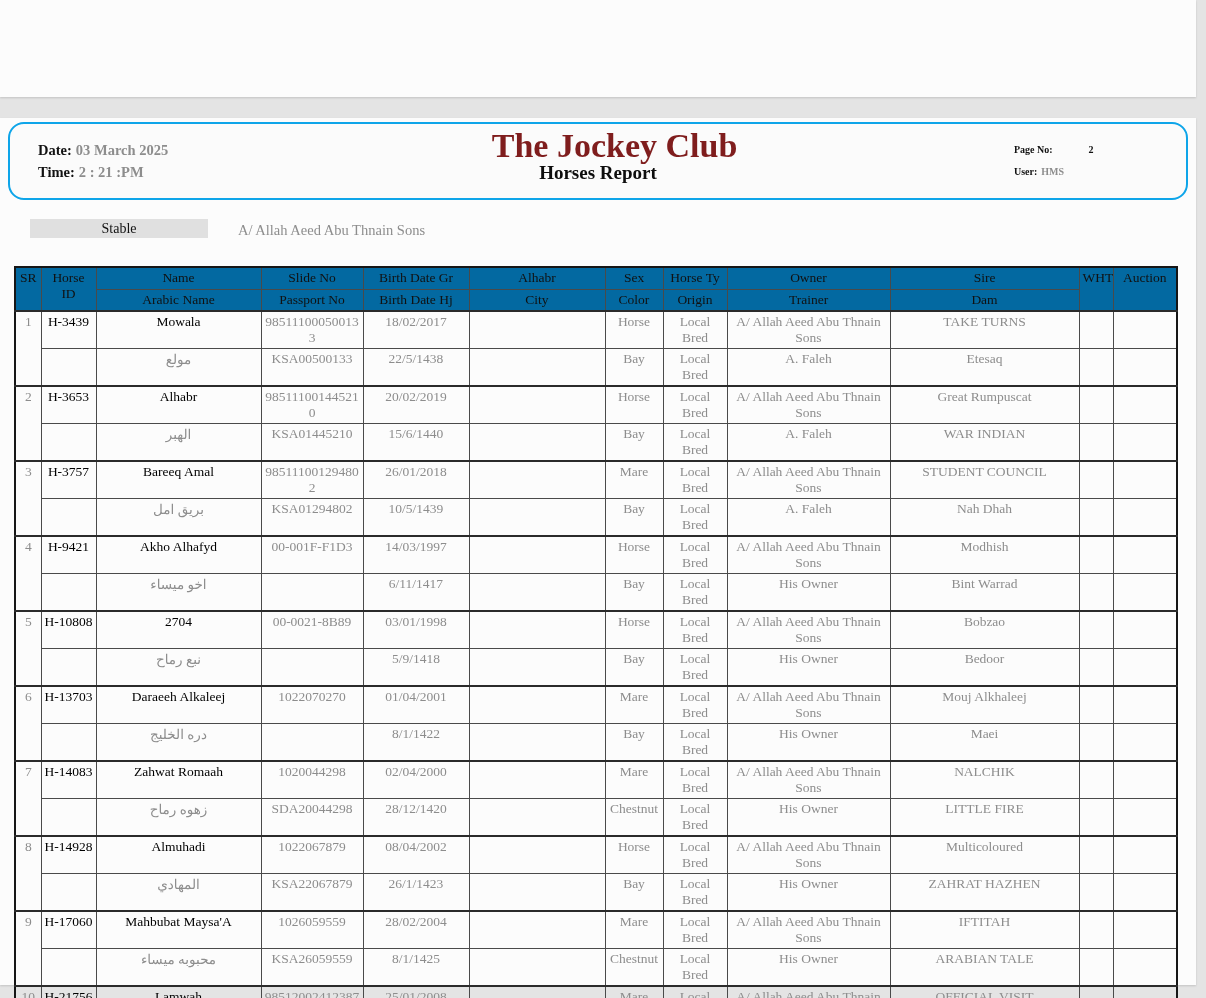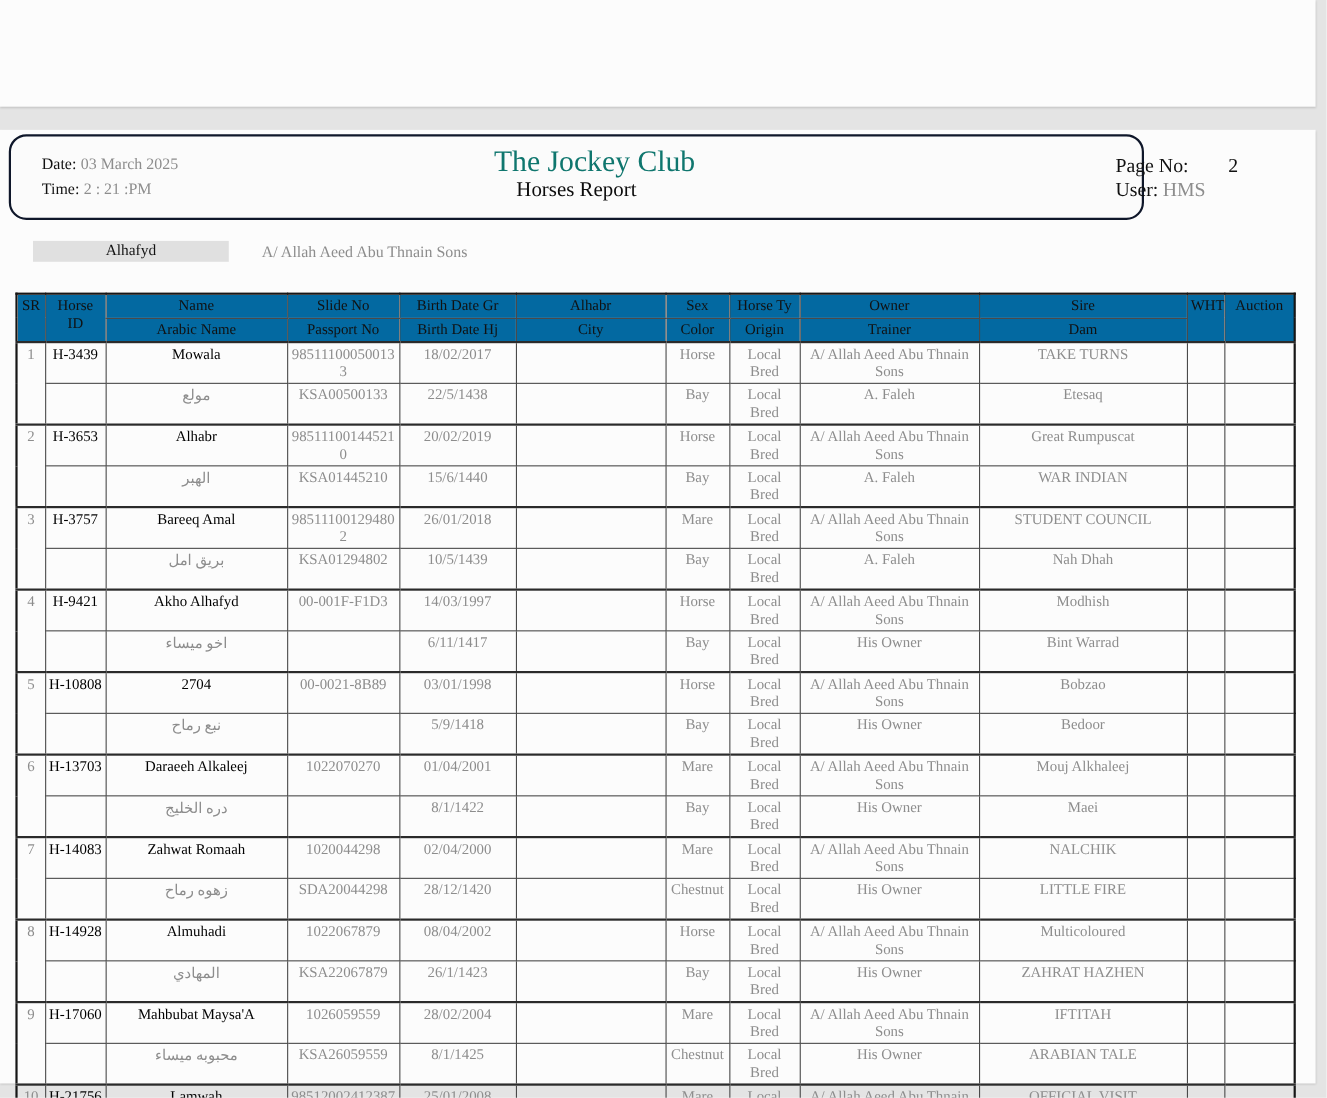--- a/index.html
+++ b/index.html
@@ -19,33 +19,34 @@
   }
   .page-main {
     position: absolute; top: 118px; left: 0;
     width: 1196px; height: 867px;
     background: #fcfcfc;
     box-shadow: 0 1px 2px rgba(0,0,0,0.15);
   }
   
   .report-header {
     position: absolute; top: 4px; left: 8px;
-    width: 1032px; height: 78px;
-    border: 2px solid #0f172a;
+    width: 1180px; height: 78px;
+    border: 2px solid #0ea5e9;
     border-radius: 16px;
     background: #fbfbfb;
+    font-weight: bold;
   }
   .hdr-left { position: absolute; left: 28px; top: 15px; font-size: 14.5px; }
   .hdr-left .line { line-height: 22px; white-space: nowrap; }
   .hdr-label { color: #111; }
   .hdr-value { color: #8d8d8d; margin-left: 4px; }
   .hdr-center { position: absolute; left: 0; right: 0; top: 7px; text-align: center; }
-  .report-title { font-size: 27px; color: #0f766e; line-height: 30px; padding-left: 33px; }
+  .report-title { font-size: 34px; color: #7f1d1d; line-height: 30px; padding-left: 33px; }
   .report-subtitle { font-size: 19px; color: #0d0d0d; line-height: 24px; text-align: center; }
-  .hdr-right { position: absolute; left: 1004px; top: 15px; font-size: 18px; }
+  .hdr-right { position: absolute; left: 1004px; top: 15px; font-size: 10px; }
   .hdr-right .line { line-height: 22px; white-space: nowrap; }
   .page-no-value { color: #111; margin-left: 36px; }
   
   .stable-label {
     position: absolute; left: 30px; top: 101px;
     width: 178px; height: 19px;
     background: #e0e0e0;
     text-align: center; font-size: 14px; line-height: 19px; color: #111;
   }
   .stable-value {
@@ -109,21 +110,21 @@
     <div class="hdr-right">
       <div class="line">
         <span class="hdr-label">Page No:</span><span class="page-no-value">2</span>
       </div>
       <div class="line">
         <span class="hdr-label">User:</span><span class="hdr-value">HMS</span>
       </div>
     </div>
   </div>
 
-  <div class="stable-label">Alhafyd</div>
+  <div class="stable-label">Stable</div>
   <div class="stable-value">A/ Allah Aeed Abu Thnain Sons</div>
 
   <table class="horses">
     <colgroup>
       <col style="width:26px">
         <col style="width:55px">
         <col style="width:165px">
         <col style="width:102px">
       <col style="width:106px">
         <col style="width:136px">

